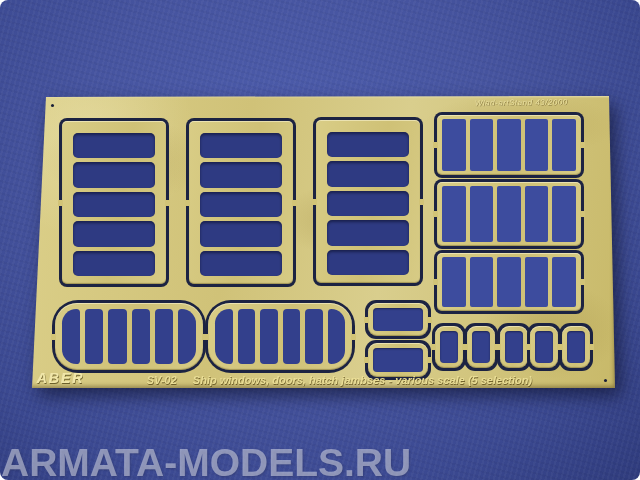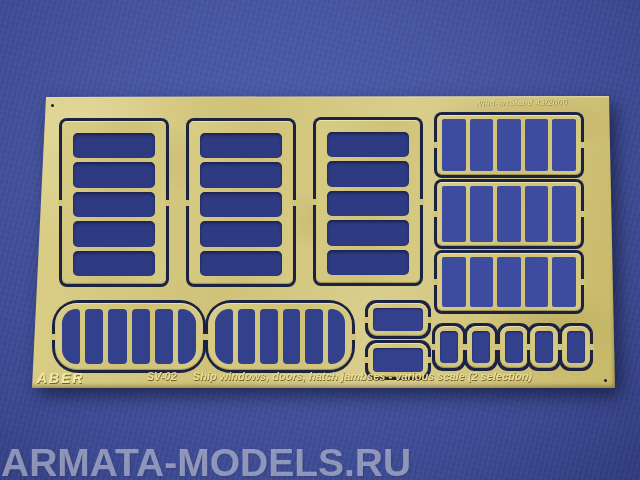--- a/index.html
+++ b/index.html
@@ -3,20 +3,21 @@
 <meta charset="utf-8">
 <style>
   html,body{margin:0;padding:0;}
   .photo{
     position:relative; width:640px; height:480px; overflow:hidden;
     font-family:"Liberation Sans", sans-serif;
     background:
       repeating-linear-gradient(105deg, rgba(255,255,255,0.03) 0 2px, rgba(0,0,0,0) 2px 5px),
       repeating-linear-gradient(15deg, rgba(0,0,30,0.04) 0 2px, rgba(0,0,0,0) 2px 6px),
       radial-gradient(ellipse at 45% 35%, #4e5eae 0%, #46549f 45%, #3b4991 75%, #2f3b7c 100%);
+    border-radius: 8px;
   }
   
   .sheet-wrap{
     position:absolute; left:31px; top:95px; width:585px; height:294px;
     filter: drop-shadow(6px 8px 9px rgba(8,12,35,0.6));
   }
   .sheet{
     position:relative; width:585px; height:294px;
     clip-path: polygon(15px 2px, 578px 1px, 584px 293px, 1px 293px);
     background:
@@ -75,21 +76,21 @@
   .cut.sm5{left:528px; top:228px; width:34px; height:48px; border-radius:11px;}
   
   .serial{
     position:absolute; left:444px; top:3px; width:140px;
     font-size:8px; font-style:italic; color:#ece2a2; letter-spacing:0.5px;
     text-shadow:0.5px 0.5px 0 rgba(95,80,30,0.7); transform:rotate(-0.6deg);
     white-space:nowrap;
   }
   .bottomtext{
     position:absolute; left:6px; top:275px; width:570px;
-    display:flex; align-items:flex-start; white-space:nowrap;
+    display:flex; align-items:flex-end; white-space:nowrap;
     font-style:italic; font-weight:bold;
   }
   .brand{
     font-size:14px; letter-spacing:2px; color:#f1e7a8;
     text-shadow:0.5px 0.5px 0 #6b5f2a, -0.5px -0.5px 0 rgba(255,250,220,0.5);
   }
   .catalog{
     margin-left:62px; font-size:11px; color:#ead e96; color:#eade96;
     text-shadow:0.5px 0.5px 0 rgba(90,75,25,0.8);
   }
@@ -228,21 +229,21 @@
       </div>
       <div class="cut sm5">
         <div class="part ring">
             <div class="ringhole"></div>
           </div>
       </div>
 
       <div class="bottomtext">
         <span class="brand">ABER</span>
         <span class="catalog">SV-02</span>
-        <span class="desc">Ship windows, doors, hatch jambses - various scale (2 selection)</span>
+        <span class="desc">Ship windows, doors, hatch jambses - various scale (5 selection)</span>
       </div>
 
       <div class="dot d1"></div>
       <div class="dot d2"></div>
     </div>
   </div>
 
   <div class="watermark">ARMATA-MODELS.RU</div>
 </div>
 

